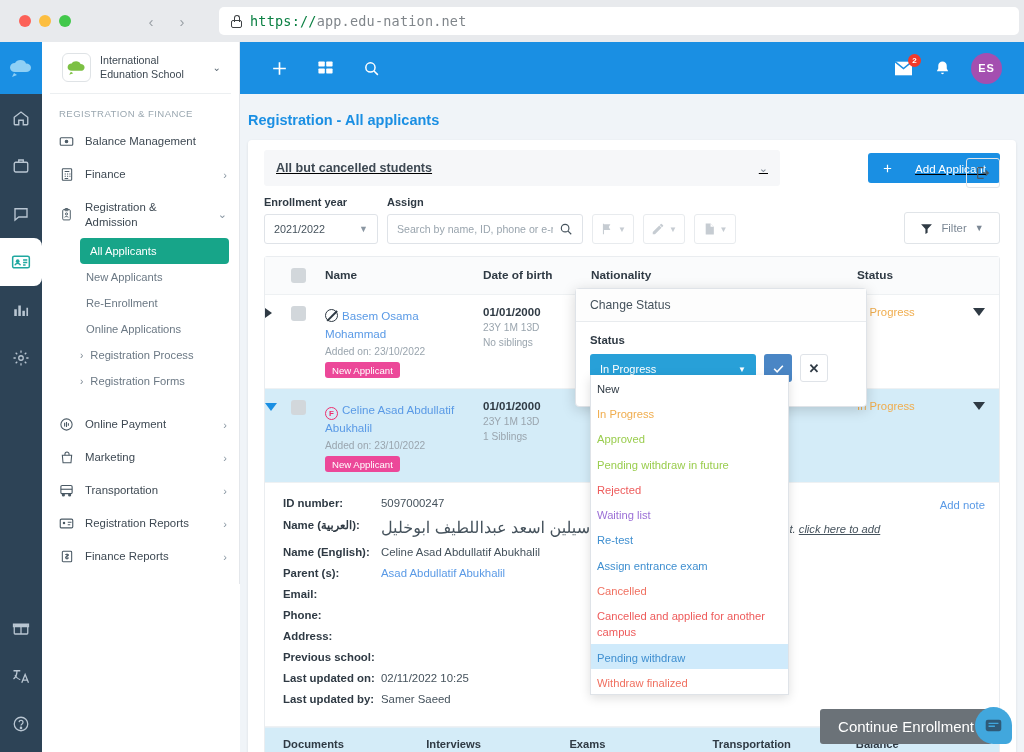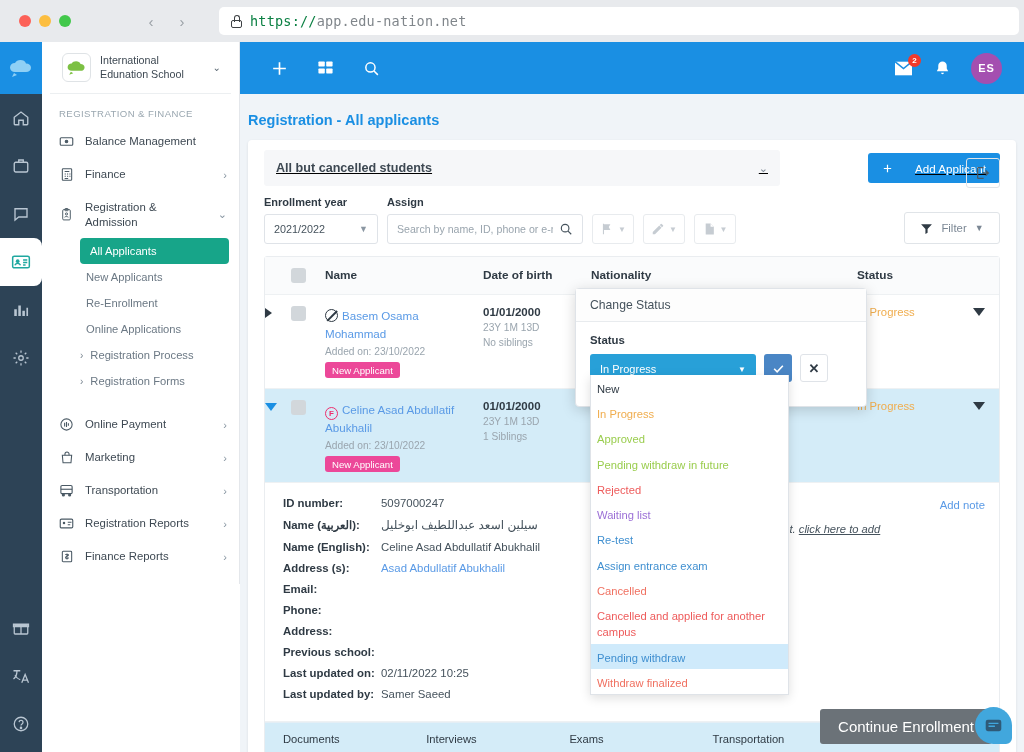--- a/index.html
+++ b/index.html
@@ -210,32 +210,32 @@
   .status-cell { display: flex; align-items: center; gap: 8px; padding-right: 14px; }
   .caret-blk { width:0;height:0;border-top:8px solid #2f3a44;border-left:6px solid transparent;border-right:6px solid transparent; margin-left:auto;}
 
   
   .detail { display: flex; border-bottom: 1px solid #eef1f3; }
   .detail-left { width: 430px; padding: 14px 0 12px 18px; }
   .drow { display: flex; margin-bottom: 9px; font-size: 11.4px; }
   .dlabel { width: 98px; flex: none; color: #2f3a44; font-weight: bold; }
   .dval { color: #45525c; }
   .dval.link { color: #5a9ae6; }
-  .dval.ar { direction: rtl; font-size: 12px; }
+  .dval.ar { direction: rtl; font-size: 16px; }
   .detail-right { flex: 1; padding: 12px 14px 0 0; text-align: right; position: relative; }
   .addnote { color: #5a9ae6; font-size: 11.3px; }
   .notetxt { font-size: 11.2px; color: #45525c; font-style: italic; margin-top: 10px; text-align: left; padding-left: 8px;}
   .notetxt u { }
 
   .statbar {
     display: flex; background: #d4ecf8; padding: 10px 0 10px 18px; gap: 0;
     border-top: 1px solid #e4eef5;
   }
   .stat { width: 148px; }
-  .stat .k { font-size: 11.2px; color: #2f3a44; font-weight: normal; }
+  .stat .k { font-size: 11.2px; color: #2f3a44; font-weight: bold; }
   .cont-btn {
     position: absolute; right: 32px; bottom: 8px; background: #6b7278; color: #fff;
     font-size: 15px; padding: 9px 18px; border-radius: 3px;
   }
   .chat-fab {
     position: absolute; right: 12px; bottom: 8px; width: 37px; height: 37px;
     background: #41a7dd; border-radius: 50% 50% 6px 50%;
     display: flex; align-items: center; justify-content: center;
   }
 
@@ -672,21 +672,21 @@
               </div>
             <div class="drow">
                 <div class="dlabel">Name (العربية):</div>
                 <div class="dval ar">سيلين اسعد عبداللطيف ابوخليل</div>
               </div>
             <div class="drow">
                 <div class="dlabel">Name (English):</div>
                 <div class="dval">Celine Asad Abdullatif Abukhalil</div>
               </div>
             <div class="drow">
-                <div class="dlabel">Address (s):</div>
+                <div class="dlabel">Parent (s):</div>
                 <div class="dval link">Asad Abdullatif Abukhalil</div>
               </div>
             <div class="drow">
                 <div class="dlabel">Email:</div>
                 <div class="dval"></div>
               </div>
             <div class="drow">
                 <div class="dlabel">Phone:</div>
                 <div class="dval"></div>
               </div>

